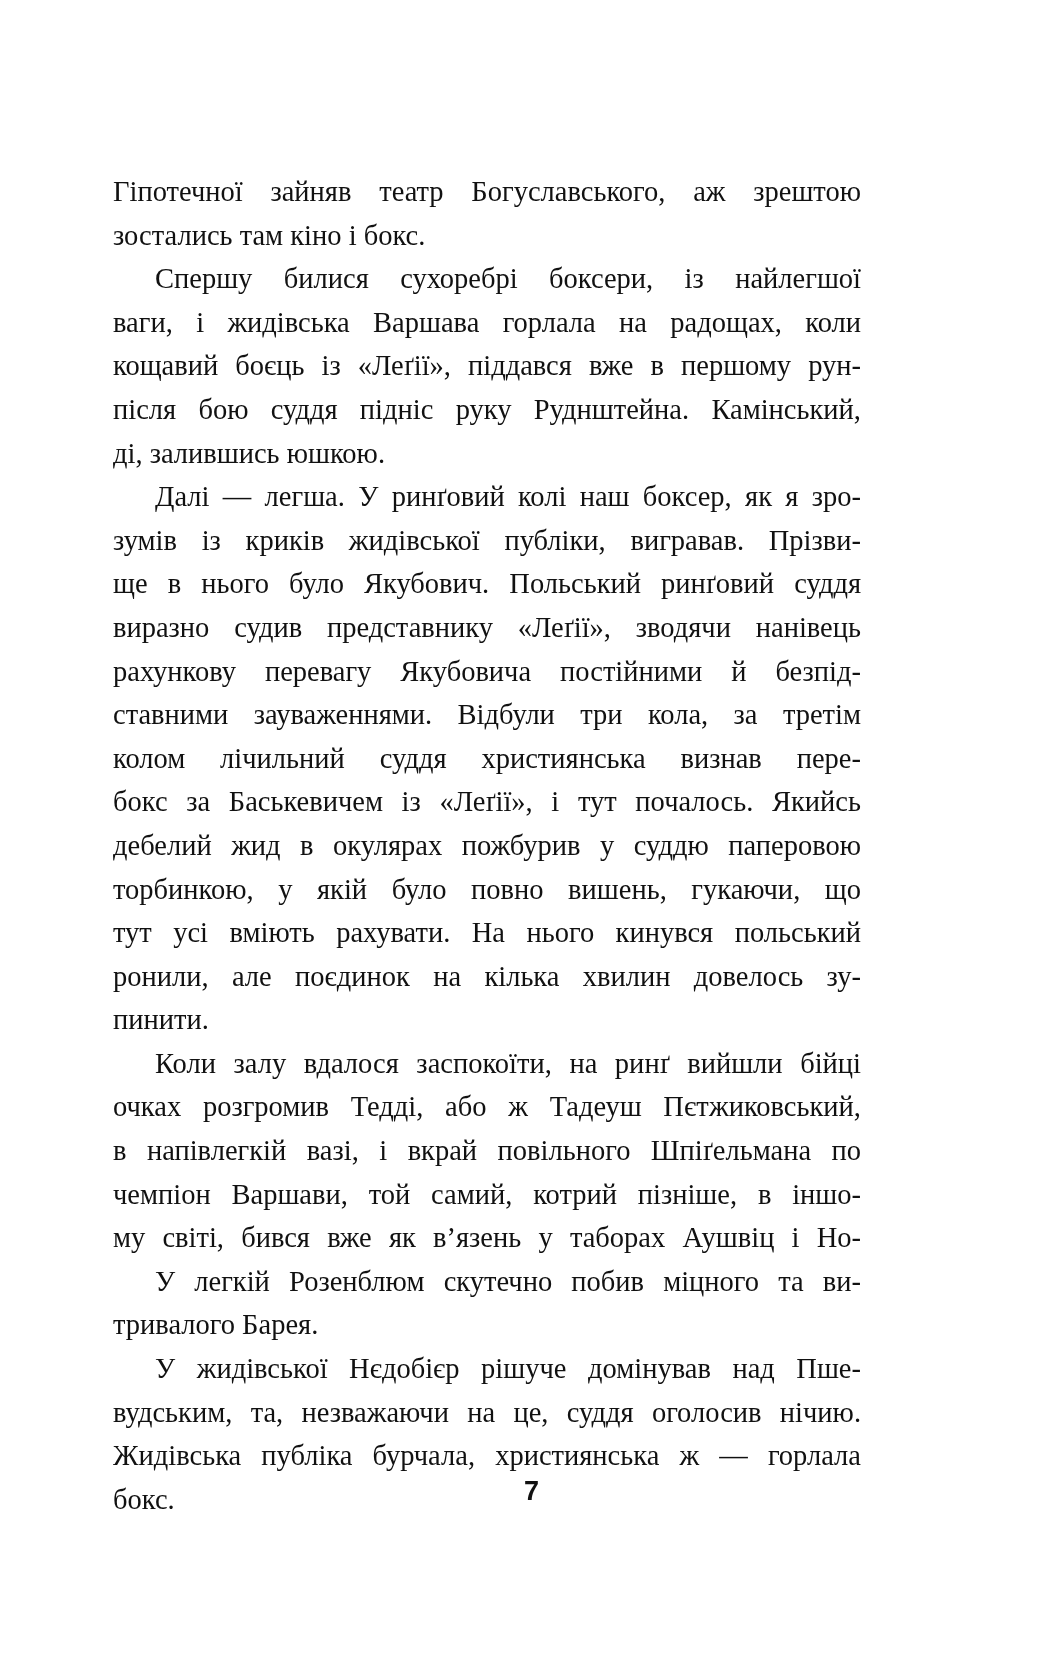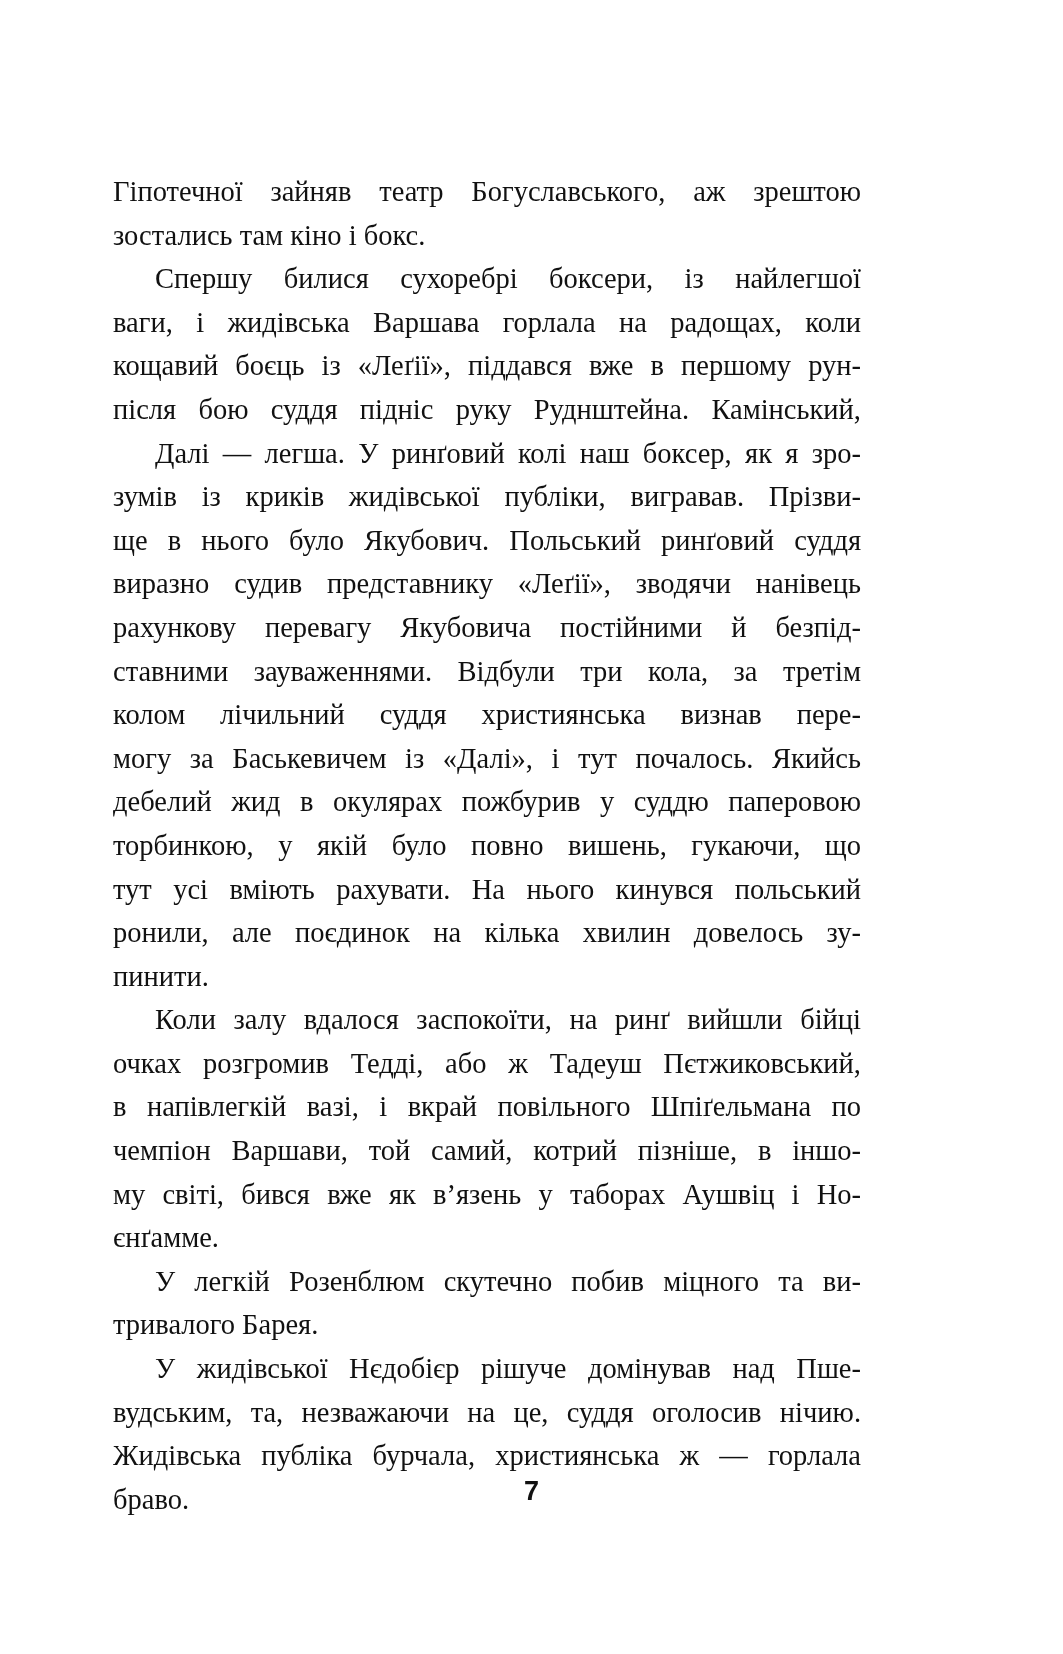--- a/index.html
+++ b/index.html
@@ -74,56 +74,56 @@
     <p class="para">
       <span class="ln">Гіпотечної зайняв театр Богуславського, аж зрештою</span>
       <span class="ln last">зостались там кіно і бокс.</span>
     </p>
 
     <p class="para">
       <span class="ln"><span class="indent"></span><span>Спершу билися сухоребрі боксери, із найлегшої</span></span>
       <span class="ln">ваги, і жидівська Варшава горлала на радощах, коли</span>
       <span class="ln">кощавий боєць із «Леґії», піддався вже в першому рун-</span>
       <span class="ln">після бою суддя підніс руку Руднштейна. Камінський,</span>
+      <span class="ln last">ді, залившись юшкою.</span>
     </p>
 
     <p class="para">
       <span class="ln"><span class="indent"></span><span>Далі — легша. У ринґовий колі наш боксер, як я зро-</span></span>
       <span class="ln">зумів із криків жидівської публіки, вигравав. Прізви-</span>
       <span class="ln">ще в нього було Якубович. Польський ринґовий суддя</span>
       <span class="ln">виразно судив представнику «Леґії», зводячи нанівець</span>
       <span class="ln">рахункову перевагу Якубовича постійними й безпід-</span>
       <span class="ln">ставними зауваженнями. Відбули три кола, за третім</span>
       <span class="ln">колом лічильний суддя християнська визнав пере-</span>
-      <span class="ln">могу за Баськевичем із «Далі», і тут почалось. Якийсь</span>
+      <span class="ln">бокс за Баськевичем із «Леґії», і тут почалось. Якийсь</span>
       <span class="ln">дебелий жид в окулярах пожбурив у суддю паперовою</span>
       <span class="ln">торбинкою, у якій було повно вишень, гукаючи, що</span>
       <span class="ln">тут усі вміють рахувати. На нього кинувся польський</span>
       <span class="ln">ронили, але поєдинок на кілька хвилин довелось зу-</span>
       <span class="ln last">пинити.</span>
     </p>
 
     <p class="para">
       <span class="ln"><span class="indent"></span><span>Коли залу вдалося заспокоїти, на ринґ вийшли бійці</span></span>
       <span class="ln">очках розгромив Тедді, або ж Тадеуш Пєтжиковський,</span>
       <span class="ln">в напівлегкій вазі, і вкрай повільного Шпіґельмана по</span>
       <span class="ln">чемпіон Варшави, той самий, котрий пізніше, в іншо-</span>
       <span class="ln">му світі, бився вже як в’язень у таборах Аушвіц і Но-</span>
-      <span class="ln last">єнґамме.</span>
     </p>
 
     <p class="para">
       <span class="ln"><span class="indent"></span><span>У легкій Розенблюм скутечно побив міцного та ви-</span></span>
       <span class="ln last">тривалого Барея.</span>
     </p>
 
     <p class="para">
       <span class="ln"><span class="indent"></span><span>У жидівської Нєдобієр рішуче домінував над Пше-</span></span>
       <span class="ln">вудським, та, незважаючи на це, суддя оголосив нічию.</span>
       <span class="ln">Жидівська публіка бурчала, християнська ж — горлала</span>
-      <span class="ln last">браво.</span>
+      <span class="ln last">бокс.</span>
     </p>
 
   </div>
 
   <div class="pageno">7</div>
 
 </div>
 
 </body></html>

